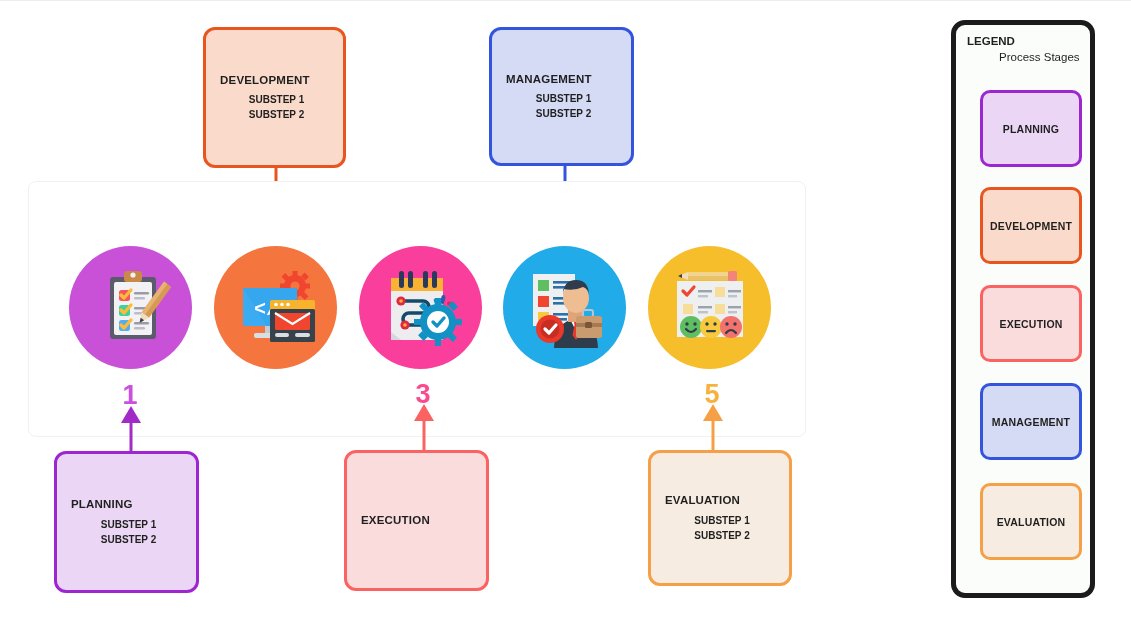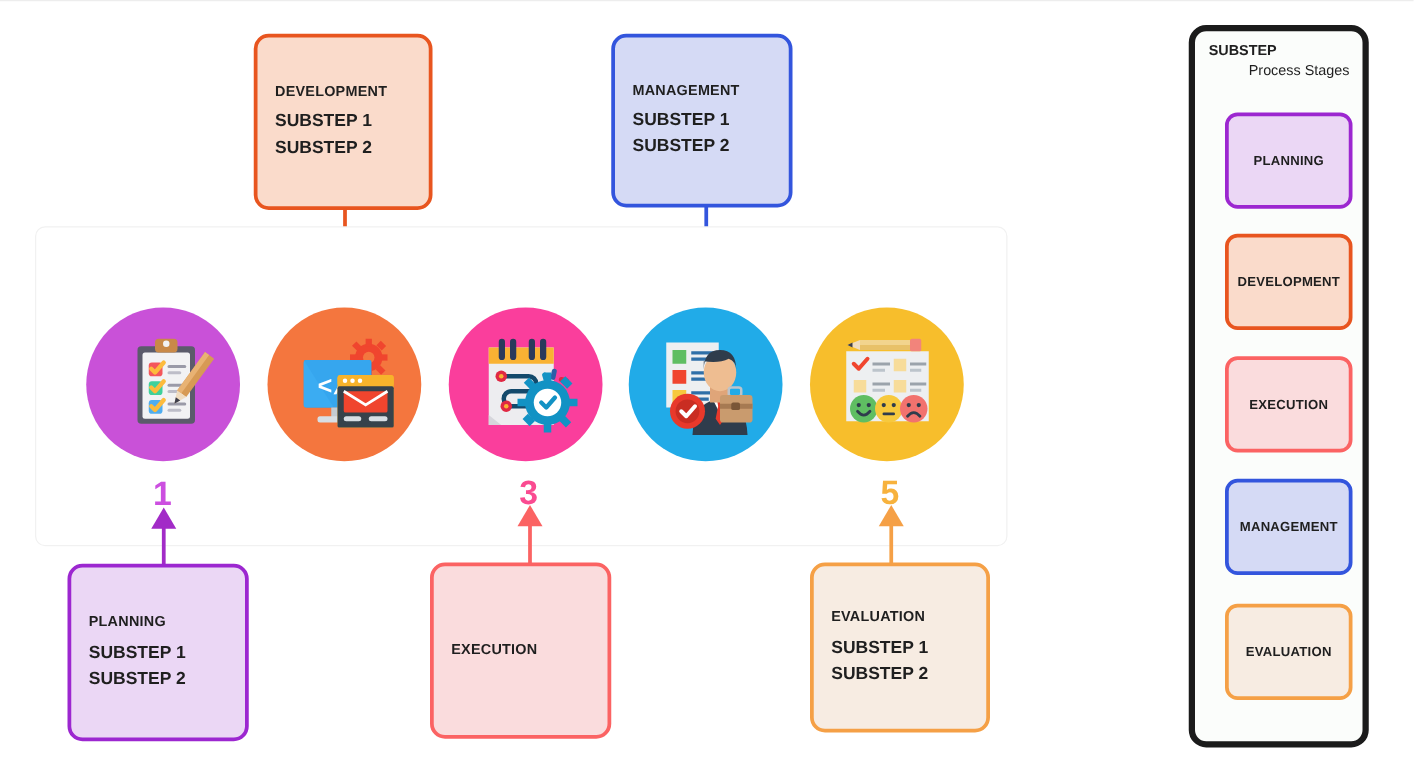--- a/index.html
+++ b/index.html
@@ -87,24 +87,25 @@
   }
   .card-title {
     font-size: 11.5px;
     font-weight: bold;
     letter-spacing: 0.2px;
     color: #1f1f1f;
     line-height: 1.35;
   }
   .card-substeps {
     margin-top: 4px;
-    font-size: 14px;
+    font-size: 10px;
     font-weight: bold;
     color: #1f1f1f;
     line-height: 1.5;
+    text-align: center;
   }
 
   
   #legend-panel {
     position: absolute;
     left: 951px;
     top: 20px;
     width: 144px;
     height: 578px;
     background: #fbfdfb;
@@ -412,21 +413,21 @@
 <div class="stage-card" id="card-evaluation" style="left:648px; top:450px; width:144px; height:136px; background:#F7ECE2; border-color:#F5A046;">
   <div class="card-inner">
     <div class="card-title">EVALUATION</div>
     <div class="card-substeps" style="white-space:pre-line;">SUBSTEP 1
 SUBSTEP 2</div>
   </div>
 </div>
 
 <div id="legend-panel">
   <div id="legend-header">
-    <div class="legend-title">SUBSTEP</div>
+    <div class="legend-title">LEGEND</div>
     <div class="legend-subtitle">Process Stages</div>
   </div>
 
   <div class="legend-swatch" style="top:65px; background:#EBD7F5; border-color:#9C27D0;">
     <span>PLANNING</span>
   </div>
   <div class="legend-swatch" style="top:162px; background:#FADBCB; border-color:#E8551F;">
     <span>DEVELOPMENT</span>
   </div>
   <div class="legend-swatch" style="top:260px; background:#FADCDD; border-color:#FB6363;">

